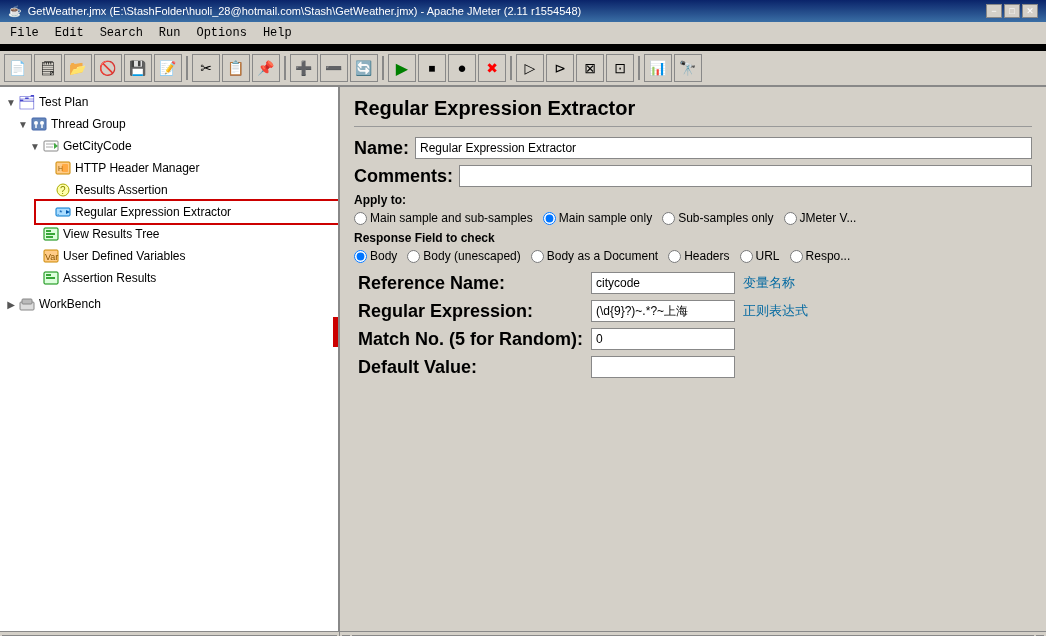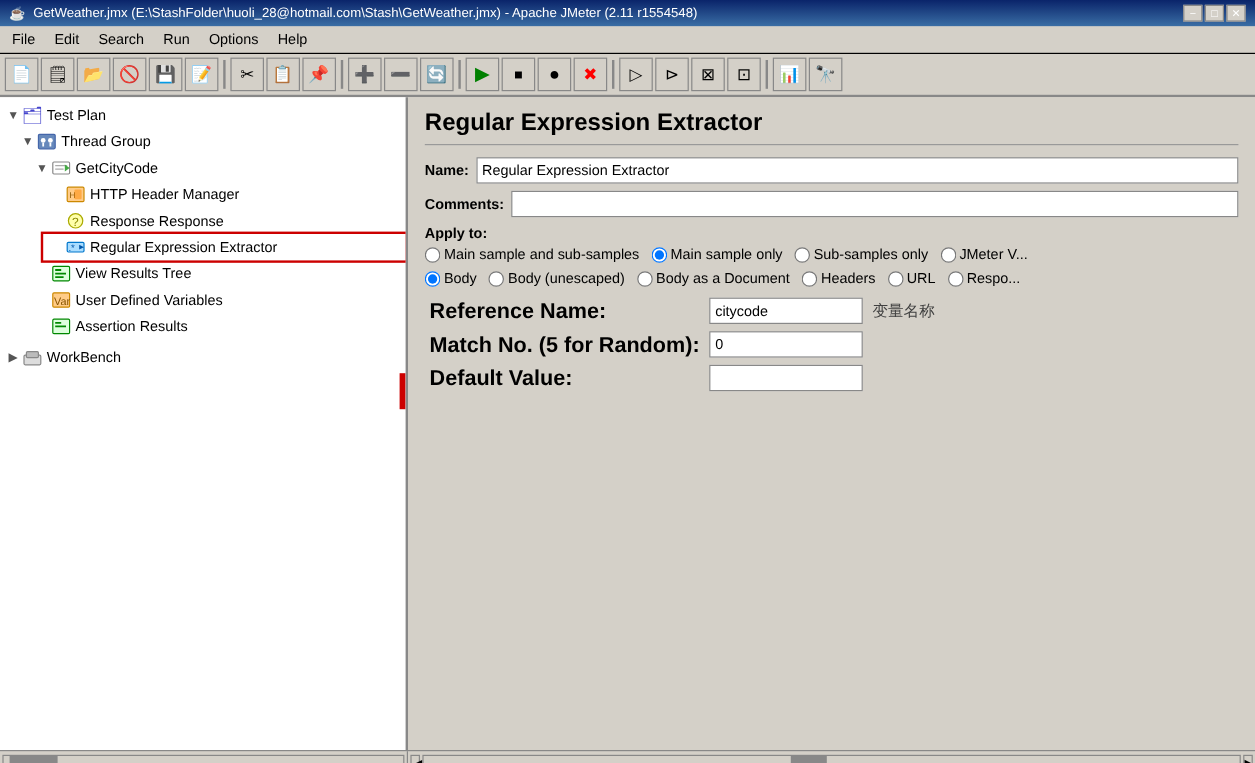--- a/index.html
+++ b/index.html
@@ -24,22 +24,23 @@
       font-size: 9px;
       display: flex; align-items: center; justify-content: center;
       cursor: pointer;
     }
 
     
     .menu-bar {
       background: #d4d0c8;
       display: flex;
       padding: 2px 4px;
-      border-bottom: 1px solid #000000;
+      border-bottom: 7px solid #000000;
       gap: 4px;
+      font-family: Liberation Mono, monospace;
     }
     .menu-item {
       padding: 2px 6px;
       cursor: pointer;
       font-size: 12px;
     }
 
     
     .toolbar {
       background: #d4d0c8;
@@ -105,21 +106,21 @@
       padding-bottom: 6px;
     }
 
     .form-row {
       display: flex;
       align-items: center;
       margin-bottom: 6px;
     }
     .form-label {
       font-weight: bold;
-      font-size: 12px;
+      font-size: 18px;
       margin-right: 6px;
       white-space: nowrap;
     }
     .form-input {
       flex: 1;
       height: 22px;
       border: 1px solid #888;
       background: white;
       padding: 0 4px;
       font-size: 12px;
@@ -160,29 +161,29 @@
       font-size: 18px;
       white-space: nowrap;
       width: 180px;
     }
     .field-value-wrap {
       display: flex;
       align-items: center;
       gap: 8px;
     }
     .field-input {
-      width: 128px;
+      width: 144px;
       height: 22px;
       border: 1px solid #888;
       background: white;
       padding: 0 4px;
       font-size: 12px;
     }
     .annotation {
-      color: #404040;
+      color: #0369a1;
       font-size: 13px;
     }
 
     
     .bottom-bar {
       height: 16px;
       background: #d4d0c8;
       border-top: 1px solid #888;
       display: flex;
       align-items: center;
@@ -305,21 +306,21 @@
     </div>
 
     <div class="tree-item indent3">
       <span class="expand-icon"> </span>
       <span class="tree-icon">
         <svg width="16" height="16" viewBox="0 0 16 16">
             <circle cx="8" cy="8" r="6" fill="#ffffaa" stroke="#aaaa00" stroke-width="1"></circle>
             <text x="5" y="12" font-size="10" fill="#888800">?</text>
           </svg>
       </span>
-      <span>Response Response</span>
+      <span>Results Assertion</span>
     </div>
 
     <div class="tree-item indent3 selected-item">
       <span class="expand-icon"> </span>
       <span class="tree-icon">
         <svg width="16" height="16" viewBox="0 0 16 16">
             <rect x="1" y="4" width="14" height="8" rx="1" fill="#aaddff" stroke="#0077cc" stroke-width="1"></rect>
             <text x="2" y="11" font-size="8" fill="#0055aa">.*</text>
             <polygon points="11,6 15,8 11,10" fill="#0055aa"></polygon>
           </svg>
@@ -404,20 +405,21 @@
       <label class="radio-label">
         <input type="radio" name="applyto" style="">
         <span>Sub-samples only</span>
       </label>
       <label class="radio-label">
         <input type="radio" name="applyto" style="">
         <span>JMeter V...</span>
       </label>
     </div>
 
+    <div class="section-label">Response Field to check</div>
     <div class="radio-group">
       <label class="radio-label">
         <input type="radio" name="respfield" checked="" style="">
         <span>Body</span>
       </label>
       <label class="radio-label">
         <input type="radio" name="respfield" style="">
         <span>Body (unescaped)</span>
       </label>
       <label class="radio-label">
@@ -439,20 +441,29 @@
     </div>
 
     <table class="fields-table">
       <tbody>
           <tr>
         <td class="field-label">Reference Name:</td>
         <td>
           <div class="field-value-wrap">
             <input class="field-input" type="text" value="citycode" style="">
             <span class="annotation">变量名称</span>
+          </div>
+        </td>
+      </tr>
+      <tr>
+        <td class="field-label">Regular Expression:</td>
+        <td>
+          <div class="field-value-wrap">
+            <input class="field-input" type="text" value="(\d{9}?)~.*?~上海" style="">
+            <span class="annotation">正则表达式</span>
           </div>
         </td>
       </tr>
       <tr>
         <td class="field-label">Match No. (5 for Random):</td>
         <td>
           <div class="field-value-wrap">
             <input class="field-input" type="text" value="0" style="">
           </div>
         </td>

